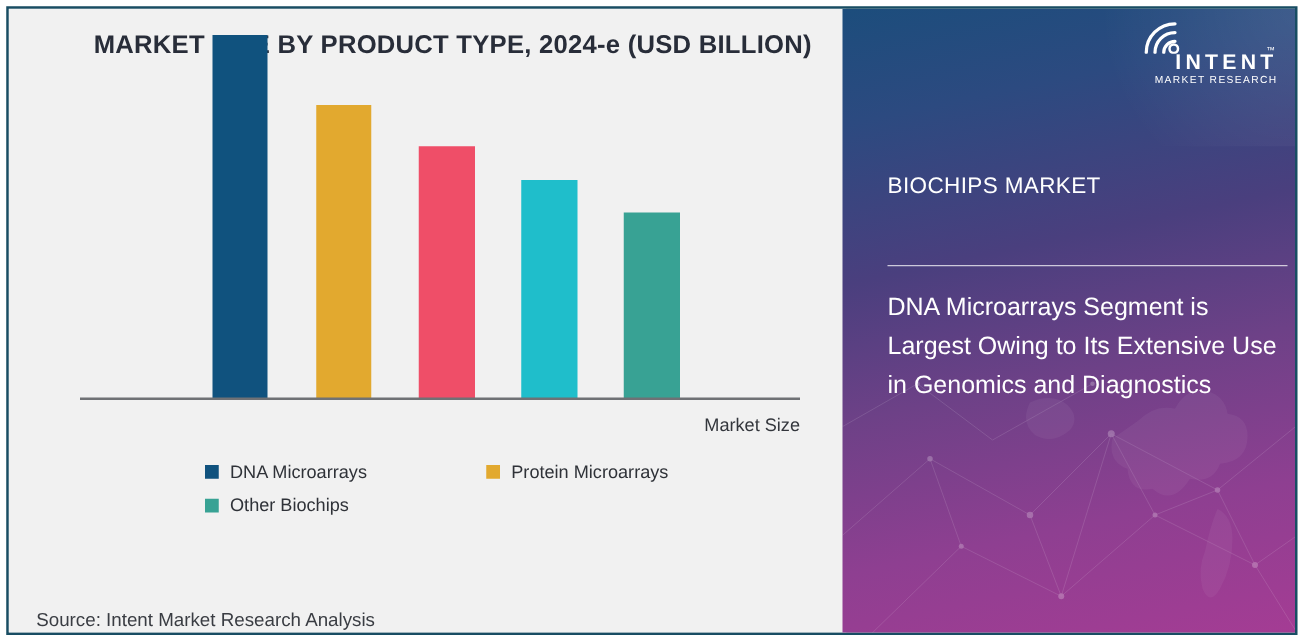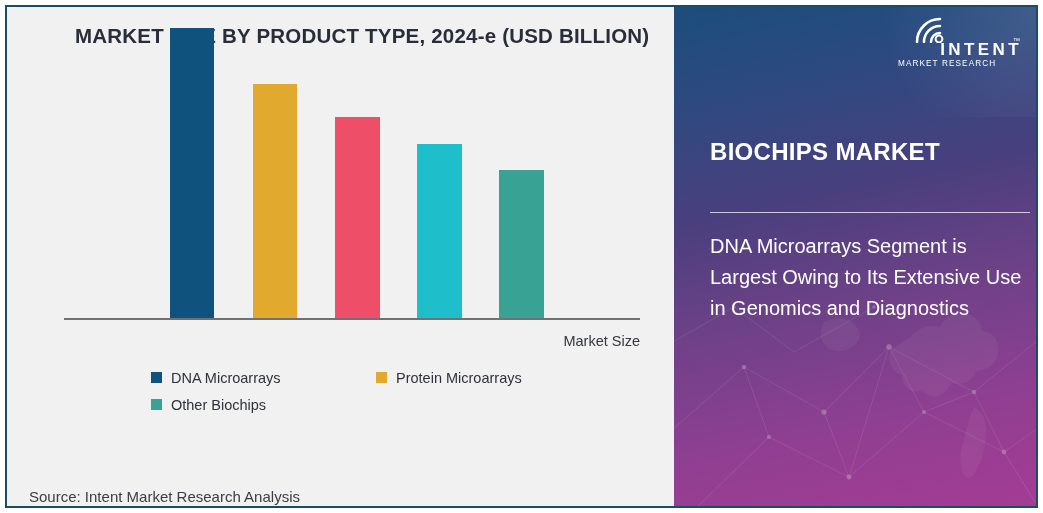--- a/index.html
+++ b/index.html
@@ -87,21 +87,21 @@
     top: 326px;
     width: 576px;
     text-align: right;
     font-size: 14.5px;
     color: #33363c;
   }
 
   
   .legend {
     position: absolute;
-    left: 144px;
+    left: 157px;
     top: 357px;
     width: 470px;
   }
   .legend-row {
     display: flex;
     height: 27px;
     align-items: center;
   }
   .legend-item {
     display: flex;
@@ -152,22 +152,22 @@
   }
   .panel-net {
     position: absolute;
     left: 0; top: 0; right: 0; bottom: 0;
     opacity: 0.30;
   }
   .panel-title {
     position: absolute;
     left: 36px;
     top: 131px;
-    font-size: 24px;
-    font-weight: bold;
+    font-size: 18px;
+    font-weight: normal;
     color: #ffffff;
     letter-spacing: 0.3px;
     white-space: nowrap;
     text-align: center;
   }
   .panel-rule {
     position: absolute;
     left: 36px;
     top: 205px;
     width: 320px;
@@ -215,21 +215,21 @@
     right: 2px;
     top: 20px;
     font-size: 7px;
     color: #ffffff;
   }
   .logo-sub {
     position: absolute;
     left: 0px;
     top: 42px;
     width: 124px;
-    text-align: left;
+    text-align: right;
     font-size: 8.2px;
     letter-spacing: 1.1px;
     color: #ffffff;
   }
 </style>
 </head>
 <body>
 
 <div id="root">
   <div class="frame">

